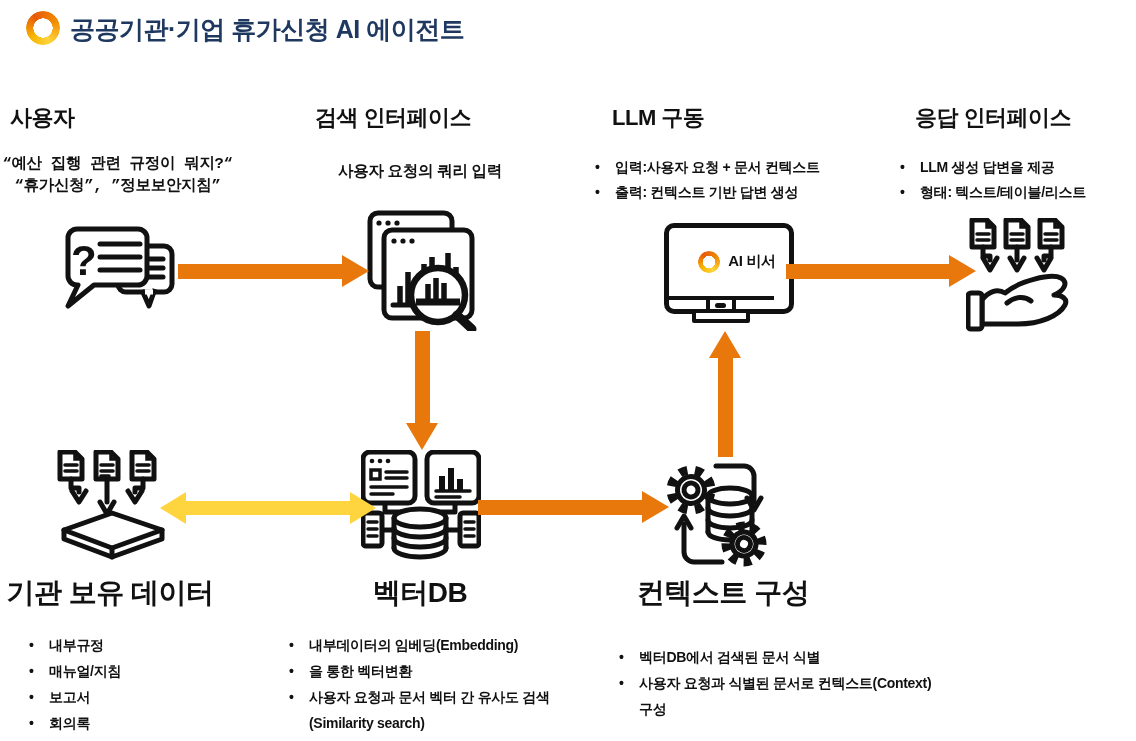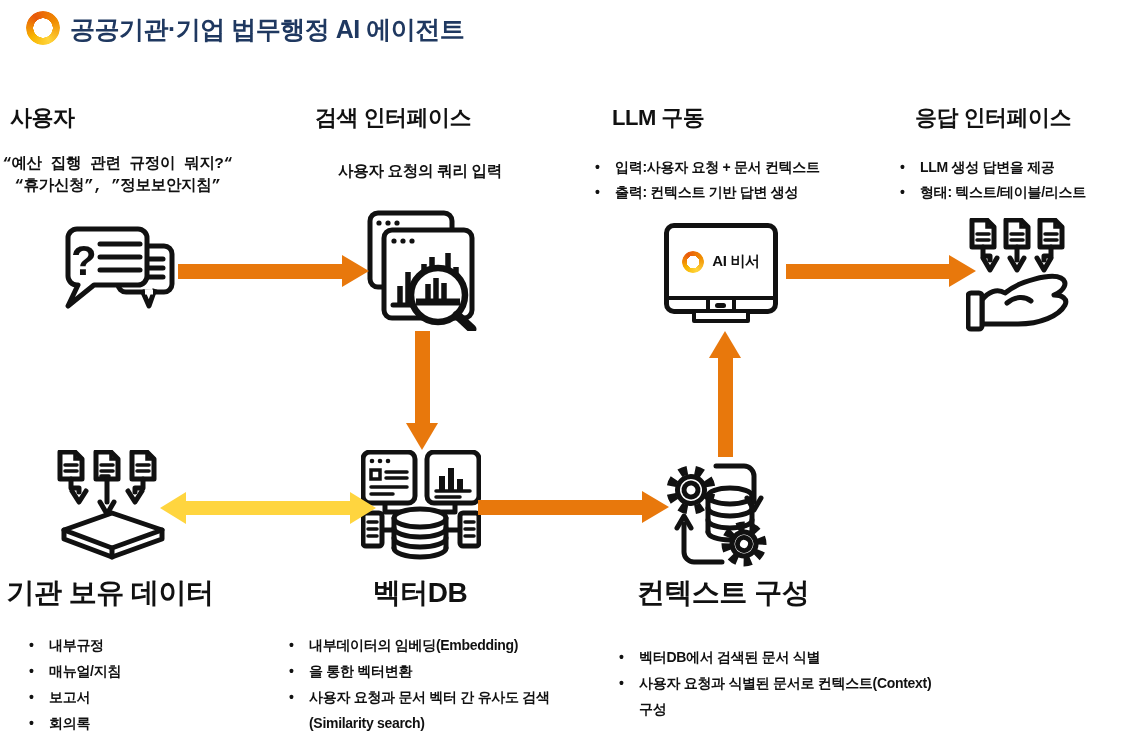--- a/index.html
+++ b/index.html
@@ -36,35 +36,35 @@
   .head-up{border-width:0 16.5px 27px 16.5px;border-color:transparent transparent var(--orange,#E8780C) transparent;}
   .yhead-left{border-width:16px 26px 16px 0;border-color:transparent var(--yellow,#FFD53F) transparent transparent;}
   .yhead-right{border-width:16px 0 16px 26px;border-color:transparent transparent transparent var(--yellow,#FFD53F);}
   
   svg .s{fill:none;stroke:#111;stroke-width:5;stroke-linejoin:round;stroke-linecap:round;}
   svg .sw{fill:#fff;stroke:#111;stroke-width:5;stroke-linejoin:round;}
   svg .thin{fill:none;stroke:#111;stroke-width:3.5;stroke-linecap:round;}
   svg .bar{fill:none;stroke:#111;stroke-width:5.5;stroke-linecap:butt;}
   
   .monitor-screen{left:664px;top:223px;width:104px;height:67px;border:5px solid #111;border-radius:10px;background:#fff;
-    display:flex;align-items:center;justify-content:center;gap:8px;padding-bottom:14px;}
+    display:flex;align-items:center;justify-content:center;gap:8px;padding-bottom:14px;padding-left:16px;}
   .monitor-ring{width:22px;height:22px;flex:0 0 auto;}
   .monitor-label{font-size:15px;font-weight:700;letter-spacing:-0.3px;white-space:nowrap;}
   .monitor-bezel{left:668px;top:296px;width:106px;height:4px;background:#111;}
   .monitor-dot{left:715px;top:303px;width:11px;height:5px;border-radius:3px;background:#111;}
   .monitor-neck{left:706px;top:300px;width:22px;height:10px;border-left:4px solid #111;border-right:4px solid #111;}
   .monitor-base{left:692px;top:309px;width:50px;height:6px;border:4px solid #111;border-radius:2px;background:#fff;}
 </style>
 </head>
 <body>
 
 <div class="canvas">
 
   <div class="abs ring logo-ring"></div>
-  <div class="abs page-title">공공기관·기업 법무행정 AI 에이전트</div>
+  <div class="abs page-title">공공기관·기업 휴가신청 AI 에이전트</div>
 
   <div class="abs col-head" style="left:10px;">사용자</div>
   <div class="abs col-head" style="left:612px;">LLM 구동</div>
   <div class="abs col-head" style="left:315px;">검색 인터페이스</div>
   <div class="abs col-head" style="left:915px;">응답 인터페이스</div>
 
   <div class="abs caption center" style="left:0;top:153px;width:235px;font-family:Liberation Mono, monospace;">
     <div>“예산 집행 관련 규정이 뭐지?“</div>
     <div>“휴가신청”, ”정보보안지침”</div>
   </div>

